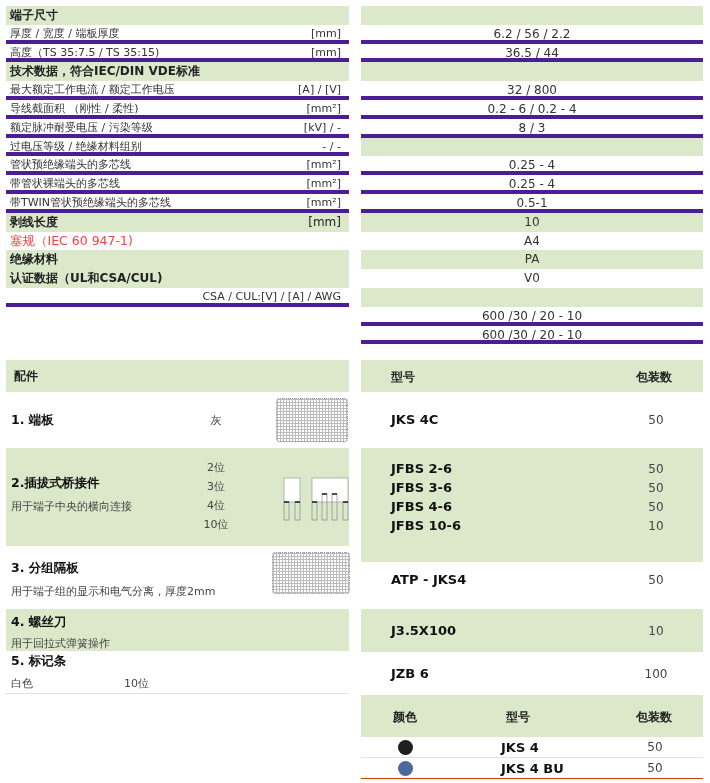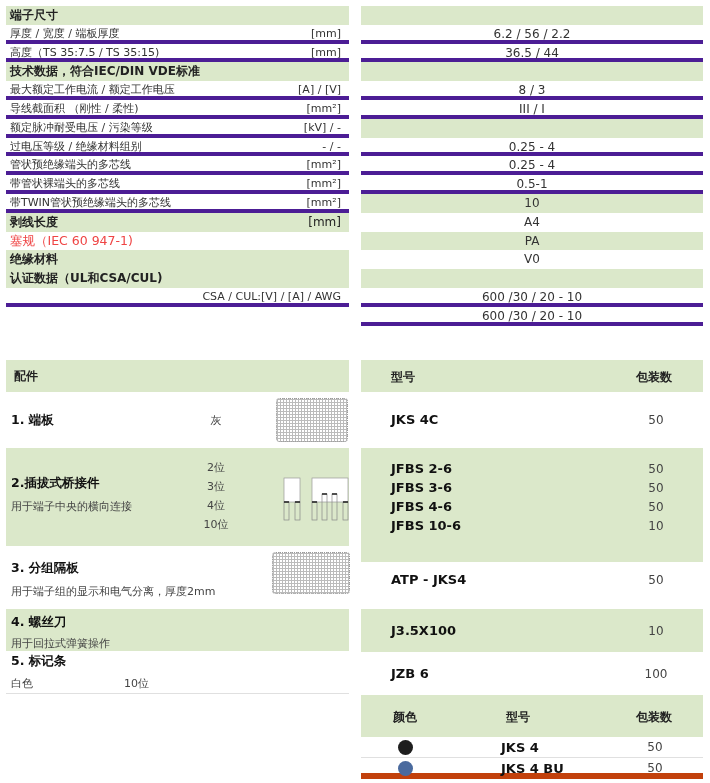--- a/index.html
+++ b/index.html
@@ -50,22 +50,23 @@
     <div class="row hdr"><span>绝缘材料</span><span class="unit" style="font-weight: normal;"></span></div>
     <div class="row hdr"><span>认证数据（UL和CSA/CUL)</span><span class="unit" style="font-weight: normal;"></span></div>
     <div class="row"><span></span><span class="unit">CSA / CUL:[V] / [A] / AWG</span></div>
   </div>
 
 <div class="col right" id="rightcol">
     <div class="row hdr"><span></span></div>
     <div class="row"><span>6.2 / 56 / 2.2</span></div>
     <div class="row"><span>36.5 / 44</span></div>
     <div class="row hdr"><span></span></div>
+    <div class="row"><span>32 / 800</span></div>
+    <div class="row"><span>0.2 - 6 / 0.2 - 4</span></div>
     <div class="row"><span>8 / 3</span></div>
-    <div class="row"><span>III / I</span></div>
     <div class="row hdr"><span></span></div>
     <div class="row"><span>0.25 - 4</span></div>
     <div class="row"><span>0.25 - 4</span></div>
     <div class="row"><span>0.5-1</span></div>
     <div class="row hdr"><span>10</span></div>
     <div class="row plain"><span>A4</span></div>
     <div class="row hdr"><span>PA</span></div>
     <div class="row plain"><span>V0</span></div>
     <div class="row hdr"><span></span></div>
     <div class="row"><span>600 /30 / 20 - 10</span></div>
@@ -153,17 +154,17 @@
 <div class="acc green" style="left:361px;top:695px;width:342px;height:42px;">
   <span class="acc-hdr" style="position:absolute;left:32px;top:14px;">颜色</span>
   <span class="acc-hdr" style="position:absolute;left:145px;top:14px;">型号</span>
   <span class="acc-hdr" style="position:absolute;left:275px;top:14px;">包装数</span>
 </div>
 <div class="acc" style="left:361px;top:737px;width:342px;height:21px;border-bottom:1px solid #e0e0e0;">
   <span class="dot" id="dot0" style="left: 37px; top: 3px; background: rgb(30, 30, 30);"></span>
   <span class="t-model" style="left:140px;top:3px;">JKS 4</span>
   <span class="t-qty" style="left:274px;top:3px;">50</span>
 </div>
-<div class="acc" style="left:361px;top:758px;width:342px;height:21px;border-bottom:6px solid #c2410c;">
+<div class="acc" style="left:361px;top:758px;width:342px;height:21px;border-bottom:1px solid #c2410c;">
   <span class="dot" id="dot1" style="left: 37px; top: 3px; background: rgb(74, 106, 158);"></span>
   <span class="t-model" style="left:140px;top:3px;">JKS 4 BU</span>
   <span class="t-qty" style="left:274px;top:3px;">50</span>
 </div>
 
 </body></html>

